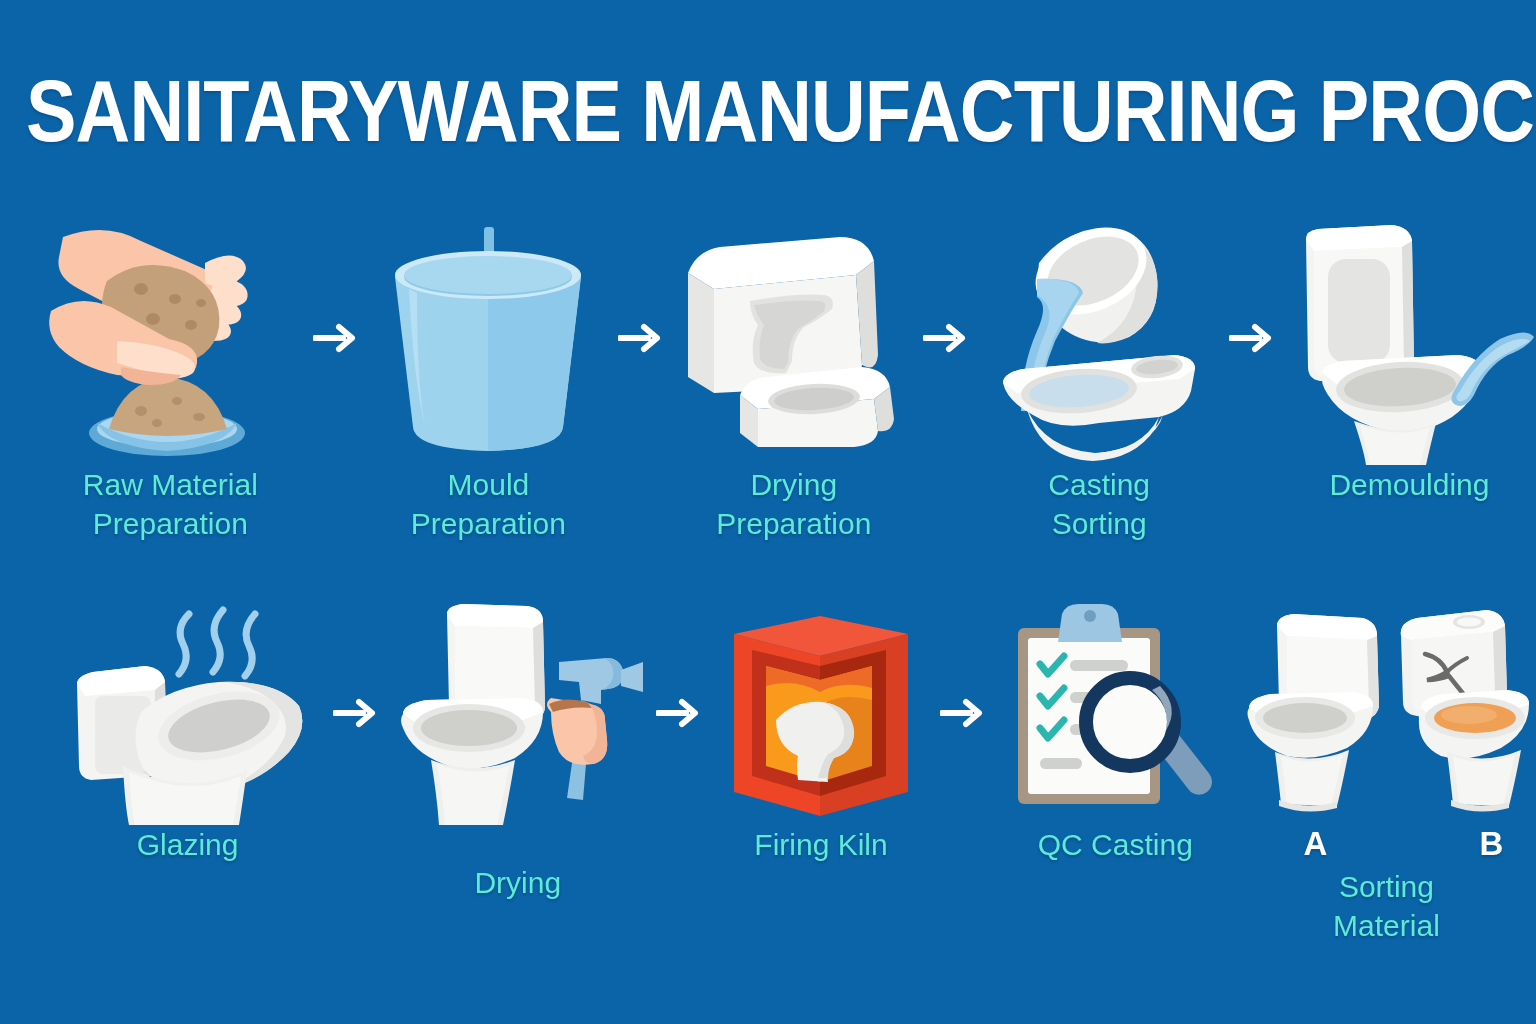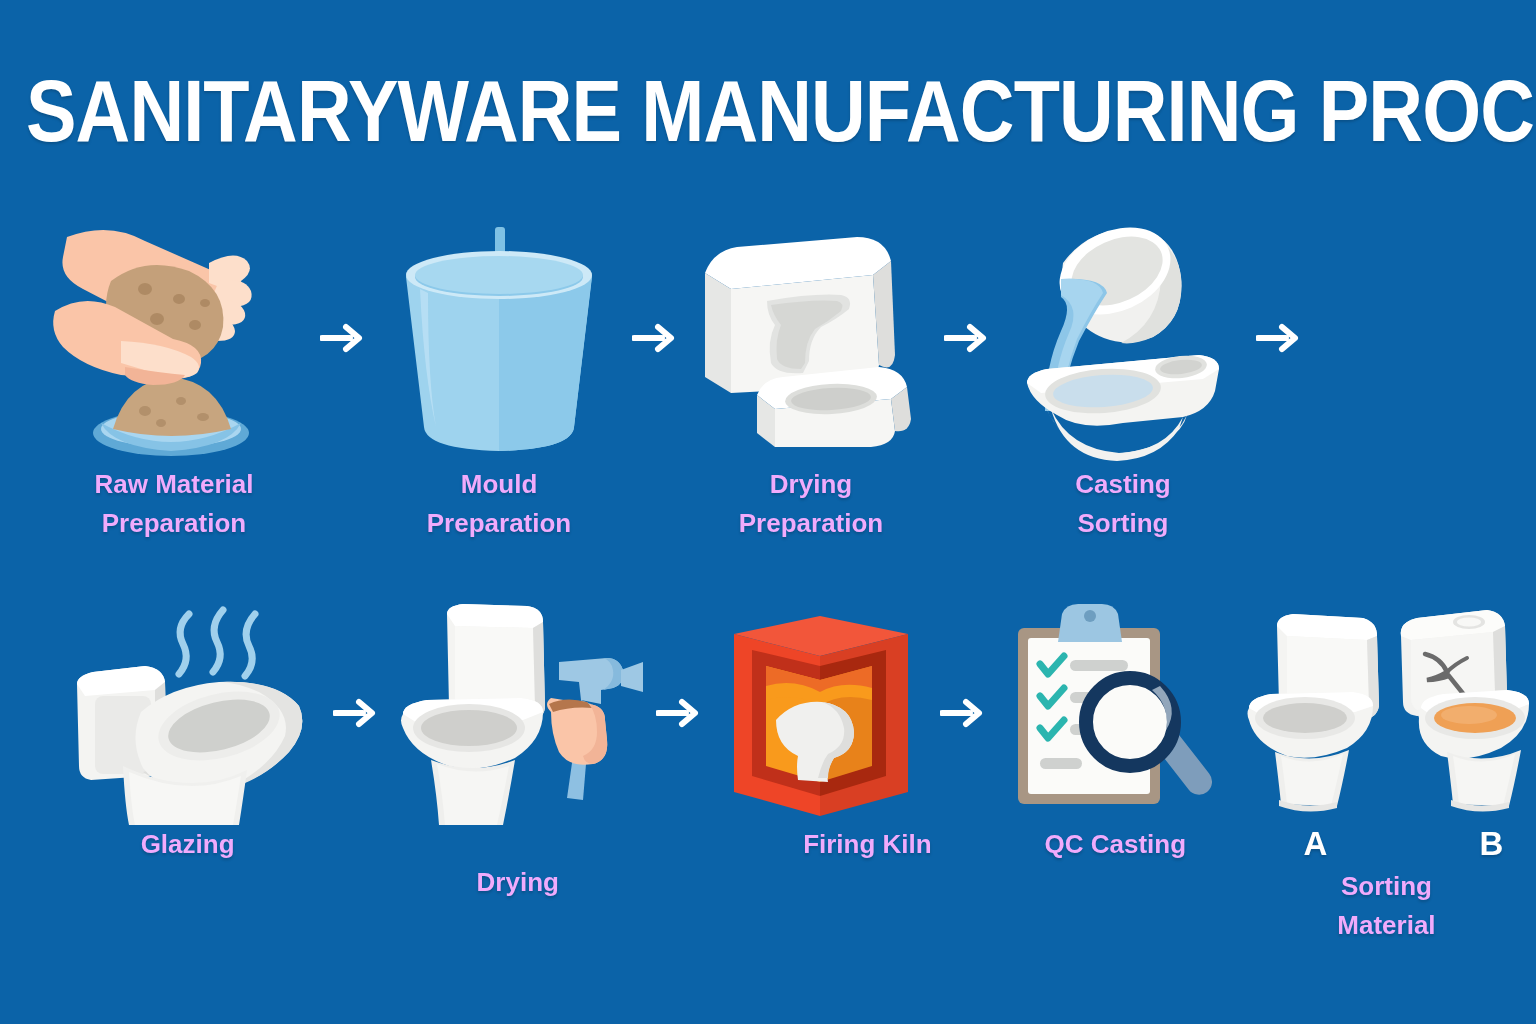--- a/index.html
+++ b/index.html
@@ -47,23 +47,23 @@
     align-items:center;
   }
   .art {
     position:relative;
     width:100%;
     display:flex;
     align-items:flex-end;
     justify-content:center;
   }
   .caption {
-    color:#f0abfc;
-    font-weight:bold;
-    font-size:26px;
+    color:#5eead4;
+    font-weight:normal;
+    font-size:30px;
     line-height:39px;
     text-align:center;
     text-shadow:0 2px 3px rgba(0,0,0,0.20);
     white-space:pre-line;
   }
   .arrow {
     position:relative;
     width:62px;
     flex:0 0 62px;
     display:flex;
@@ -217,20 +217,44 @@
     <div class="caption">Casting
 Sorting</div>
   </div>
 
   <div class="arrow" style="height:255px;">
     <svg width="46" height="34" viewBox="0 0 46 34">
       <path d="M2 17 H30 M26 6 L39 17 L26 28" stroke="#FFFFFF" stroke-width="6" fill="none" stroke-linecap="round" stroke-linejoin="round"></path>
     </svg>
   </div>
 
+  <div class="step" style="width:260px;">
+    <div class="art" style="height:255px;">
+      <svg width="250" height="250" viewBox="0 0 250 250">
+
+        <path d="M22 24 Q22 16 34 14 L108 10 Q126 12 128 26 L130 150 Q128 162 112 164 L36 166 Q24 164 24 152 Z" fill="#F4F4F2"></path>
+        <path d="M22 24 Q22 16 34 14 L108 10 Q126 12 128 26 L118 32 L30 36 Z" fill="#FFFFFF"></path>
+        <path d="M30 36 L118 32 L120 148 Q118 158 106 160 L36 162 Q30 158 30 148 Z" fill="#F8F8F6"></path>
+        <rect x="44" y="44" width="62" height="104" rx="18" fill="#E4E4E2"></rect>
+        <path d="M128 26 L130 150 Q128 162 112 164 L106 160 Q118 158 120 148 L118 32 Z" fill="#DEDEDC"></path>
+
+        <path d="M38 158 Q38 150 58 146 L174 140 Q196 142 196 154 Q196 182 168 202 Q136 222 106 216 Q62 208 44 180 Q36 168 38 158 Z" fill="#F4F4F2"></path>
+        <path d="M38 158 Q38 150 58 146 L174 140 Q196 142 196 154 L178 162 L54 170 Z" fill="#FFFFFF"></path>
+        <ellipse cx="116" cy="172" rx="64" ry="25" transform="rotate(-3 116 172)" fill="#E2E2E0"></ellipse>
+        <ellipse cx="116" cy="172" rx="56" ry="19" transform="rotate(-3 116 172)" fill="#CFCFCC"></ellipse>
+
+        <path d="M70 206 Q80 236 82 250 L142 250 Q146 232 152 208 Q120 224 70 206 Z" fill="#EFEFED"></path>
+        <path d="M76 210 Q84 238 86 250 L136 250 Q140 234 146 212 Q116 224 76 210 Z" fill="#F6F6F4"></path>
+
+        <path d="M170 176 Q190 140 216 124 Q242 112 250 122 Q244 132 224 140 Q202 152 190 180 Q182 194 172 190 Q164 186 170 176 Z" fill="#8DC6E8"></path>
+        <path d="M176 176 Q194 144 218 130 Q238 120 246 126 Q236 132 220 140 Q198 152 186 180 Q180 188 174 186 Q170 182 176 176 Z" fill="#B3DBF1"></path>
+      </svg>
+    </div>
+    <div class="caption">Demoulding</div>
+  </div>
 
 </div>
 
 <div id="row2" class="row">
 
   <div class="step" style="width:276px; margin-left:50px;">
     <div class="art" style="height:225px;">
       <svg width="250" height="225" viewBox="0 0 250 225">
 
         <path d="M126 14 Q112 28 120 44 Q128 60 116 74" stroke="#A0D0EC" stroke-width="7" fill="none" stroke-linecap="round"></path>
@@ -290,21 +314,21 @@
     </div>
     <div class="caption">Drying</div>
   </div>
 
   <div class="arrow" style="height:225px;">
     <svg width="46" height="34" viewBox="0 0 46 34">
       <path d="M2 17 H30 M26 6 L39 17 L26 28" stroke="#FFFFFF" stroke-width="6" fill="none" stroke-linecap="round" stroke-linejoin="round"></path>
     </svg>
   </div>
 
-  <div class="step" style="width:222px;align-items:flex-end;">
+  <div class="step" style="width:222px;">
     <div class="art" style="height:225px;">
       <svg width="210" height="225" viewBox="0 0 210 225">
 
         <path d="M18 34 L104 16 L192 34 L104 56 Z" fill="#F2563A"></path>
         <path d="M18 34 L104 56 L104 216 L18 192 Z" fill="#EE4527"></path>
         <path d="M104 56 L192 34 L192 192 L104 216 Z" fill="#D93F23"></path>
 
         <path d="M36 50 L104 66 L104 196 L36 176 Z" fill="#C0301A"></path>
         <path d="M104 66 L170 50 L170 176 L104 196 Z" fill="#A8280F"></path>
 

